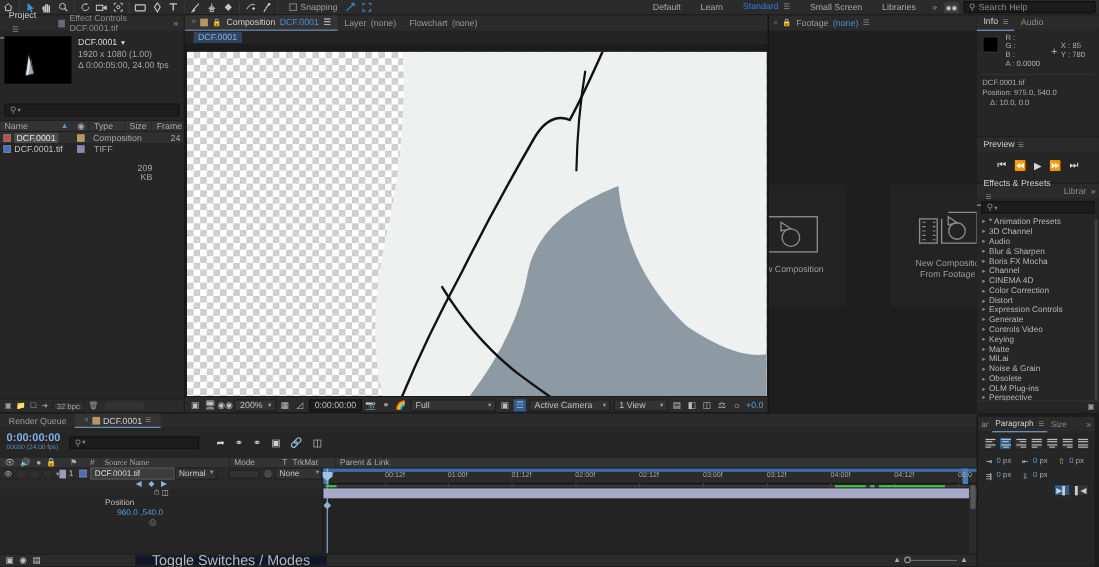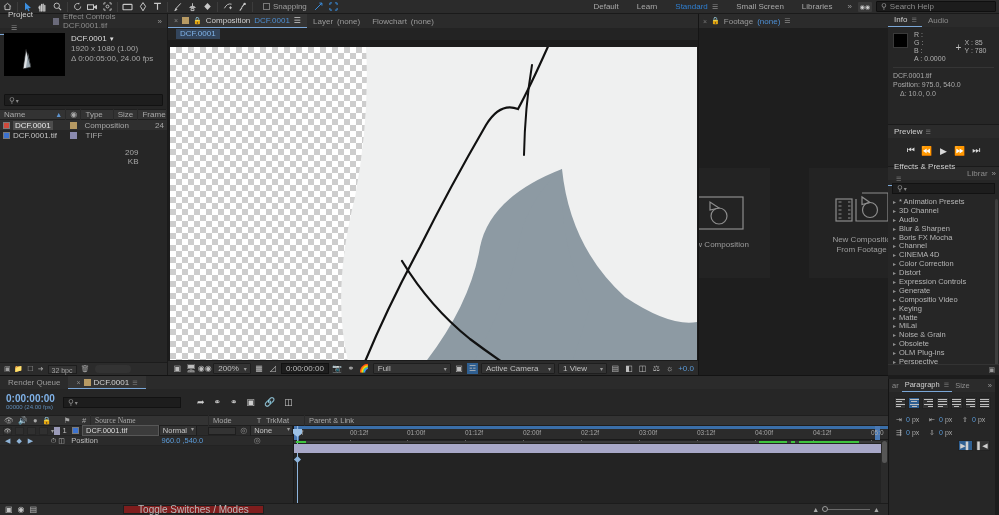--- a/index.html
+++ b/index.html
@@ -226,21 +226,21 @@
   .lr-mode { width: 44px; }
   .lr-mode .sel { background: #333; border: 1px solid #1e1e1e; padding: 0 9px 0 3px; position: relative; color: #c6c6c6; display: block; }
   .lr-mode .sel::after { content: "\25BE"; position: absolute; right: 2px; top: -1px; font-size: 6px; color: #9a9a9a; }
   .lr-t { width: 14px; }
   .lr-trk { width: 38px; }
   .lr-trk .box { background: #333; border: 1px solid #1e1e1e; height: 8px; }
   .lr-par { width: 74px; display: flex; align-items: center; gap: 3px; padding-left: 4px; }
   .lr-par .pick { color: #8d8d8d; font-size: 8px; }
   .lr-par .sel { background: #333; border: 1px solid #1e1e1e; padding: 0 10px 0 3px; position: relative; color: #c6c6c6; flex: 1; }
   .lr-par .sel::after { content: "\25BE"; position: absolute; right: 2px; top: -1px; font-size: 6px; color: #9a9a9a; }
-  .prop-row { display: flex; align-items: center; height: 10px; background: #2b2b2b; border-bottom: 1px solid #232323; font-size: 7.5px; }
+  .prop-row { display: flex; align-items: center; height: 10px; background: #2b2b2b; border-bottom: 1px solid #232323; font-size: 7.5px; flex-direction: column; }
   .pr-nav { width: 56px; display: flex; align-items: center; gap: 6px; padding-left: 5px; color: #8fb4d8; font-size: 7px; }
   .pr-stop { width: 22px; display: flex; align-items: center; justify-content: center; gap: 2px; color: #b8b8b8; font-size: 7px; }
   .pr-label { width: 110px; padding-left: 4px; color: #bdbdbd; }
   .pr-val { width: 80px; color: #5b9bd8; }
   .pr-pick { width: 70px; padding-left: 24px; color: #8d8d8d; font-size: 8px; }
   .tl-right { flex: 1; position: relative; background: #232323; }
   .ruler { position: absolute; left: 0; top: 0; right: 0; height: 14px; background: #2b2b2b; border-bottom: 1px solid #1a1a1a; }
   .tick { position: absolute; top: 0; font-size: 6.5px; color: #a5a5a5; }
   .tick::before { content: ""; position: absolute; left: 0; top: 11px; width: 1px; height: 3px; background: #6a6a6a; }
   .wa-bar { position: absolute; left: 0; top: 0; height: 3px; background: #3a6ea8; width: 100%; }
@@ -249,21 +249,21 @@
   .playhead-knob { position: absolute; left: -4px; top: 3px; width: 9px; height: 8px; background: #9ec3e8; clip-path: polygon(0 0, 100% 0, 100% 55%, 50% 100%, 0 55%); }
   .track-area { position: absolute; left: 0; top: 15px; right: 0; bottom: 0; }
   .render-line { position: absolute; left: 0; top: 0; height: 2px; background: #3a3a3a; width: 100%; }
   .render-seg { position: absolute; top: 0; height: 2px; background: #3ec43e; }
   .layer-bar { position: absolute; left: 0; top: 3px; height: 9px; background: #a8a8c8; width: 100%; }
   .kf-marker { position: absolute; width: 5px; height: 5px; background: #8db4dc; transform: rotate(45deg); }
   .tl-scrollbar-v { position: absolute; right: 0; top: 14px; width: 7px; bottom: 0; background: #2b2b2b; }
   .tl-sb-thumb { position: absolute; right: 1px; top: 1px; width: 5px; height: 22px; background: #565656; border-radius: 3px; }
   .tl-bottom { position: absolute; left: 0; bottom: 0; width: 888px; height: 12px; background: #2b2b2b; border-top: 1px solid #1c1c1c; display: flex; align-items: center; }
   .tlb-icons { display: flex; align-items: center; gap: 5px; padding-left: 5px; color: #c2c2c2; font-size: 8px; }
-  .tlb-toggle { background: #7f1d1d; border: 1px solid #1e1e1e; font-size: 10px; color: #b8b8b8; padding: 0 14px; height: 9px; line-height: 8px; margin-left: 86px; }
+  .tlb-toggle { background: #0f172a; border: 1px solid #1e1e1e; font-size: 13px; color: #b8b8b8; padding: 0 14px; height: 9px; line-height: 8px; margin-left: 86px; }
   .tlb-zoom { margin-left: auto; display: flex; align-items: center; gap: 3px; padding-right: 8px; color: #a8a8a8; font-size: 7px; }
   .zoom-track { width: 48px; height: 1px; background: #6a6a6a; position: relative; }
   .zoom-knob { position: absolute; left: 0; top: -3px; width: 6px; height: 6px; border-radius: 50%; background: #2b2b2b; border: 1px solid #9a9a9a; }
 
   
   .para-panel { position: absolute; left: 888px; top: 379px; width: 107px; height: 140px; background: #262626; border-left: 1px solid #151515; }
   .para-tabs { display: flex; align-items: center; height: 13px; background: #2b2b2b; font-size: 7.5px; color: #8c8c8c; }
   .para-tabs .pre { padding: 0 3px; }
   .para-tabs .act { padding: 0 3px; color: #d0d0d0; border-bottom: 1px solid #7ba7d7; line-height: 12px; }
   .para-tabs .dbl { margin-left: auto; padding-right: 3px; color: #9a9a9a; }
@@ -701,21 +701,21 @@
         <div class="ep-item">
             <span class="ep-arrow">▸</span>
             <span>Expression Controls</span>
           </div>
         <div class="ep-item">
             <span class="ep-arrow">▸</span>
             <span>Generate</span>
           </div>
         <div class="ep-item">
             <span class="ep-arrow">▸</span>
-            <span>Compositio Video</span>
+            <span>Controls Video</span>
           </div>
         <div class="ep-item">
             <span class="ep-arrow">▸</span>
             <span>Keying</span>
           </div>
         <div class="ep-item">
             <span class="ep-arrow">▸</span>
             <span>Matte</span>
           </div>
         <div class="ep-item">

